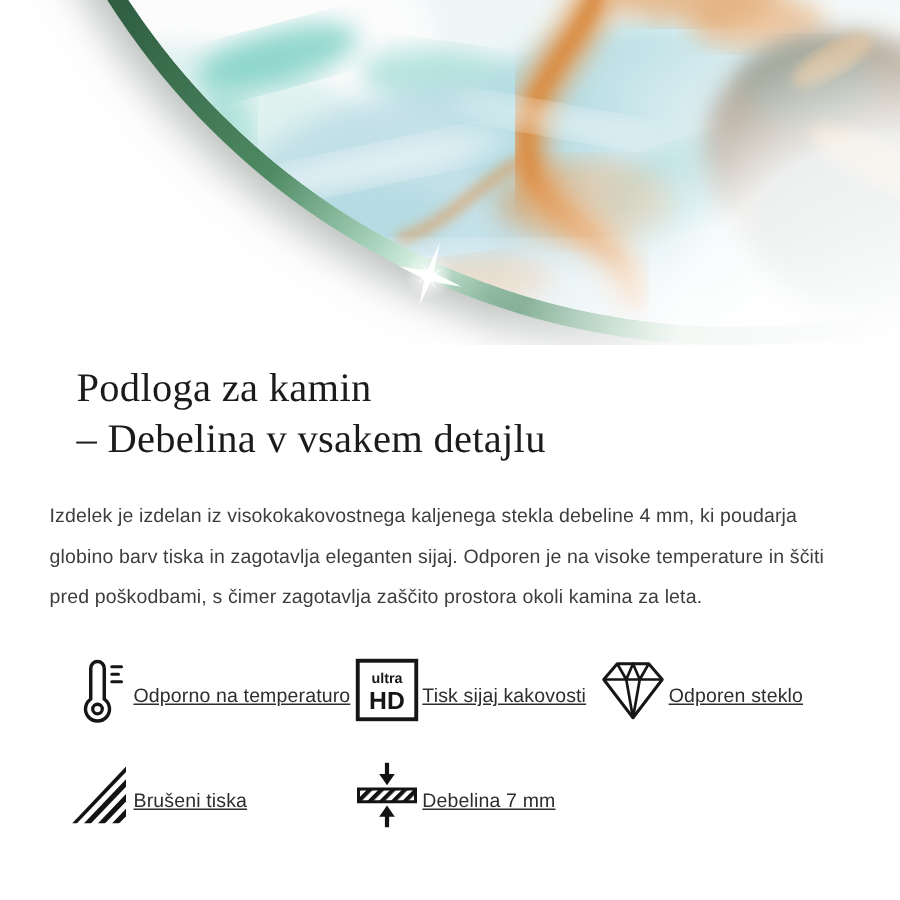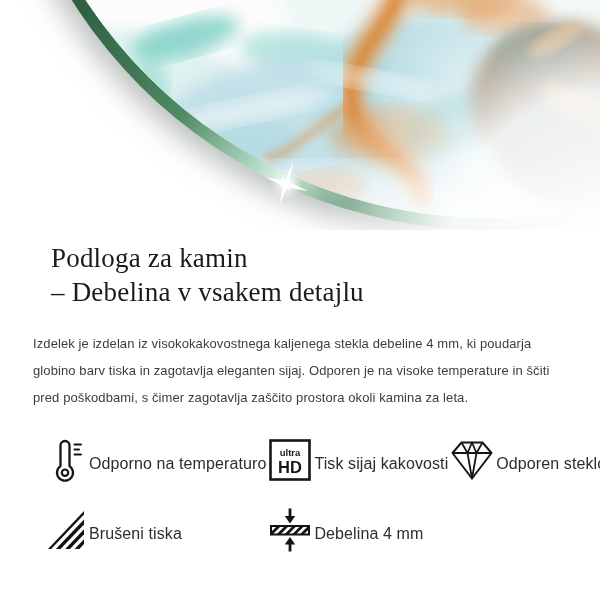--- a/index.html
+++ b/index.html
@@ -30,21 +30,21 @@
     margin-top:23px;
     display:grid;
     grid-template-columns:repeat(3,1fr);
     row-gap:20px;
     padding:0 8px;
   }
   .feature{display:flex;flex-direction:row;align-items:center;}
   .feature .icon{height:50px;display:flex;align-items:flex-end;justify-content:center;}
   .feature .label{
     margin-top:9px;
-    font-size:16px;color:#2d2d2d;letter-spacing:.1px;white-space:nowrap;
+    font-size:13px;color:#2d2d2d;letter-spacing:.1px;white-space:nowrap;text-decoration:underline;
   }
 </style>
 </head>
 <body>
 
 <div class="page">
 
   <div class="hero">
     <svg width="600" height="230" viewBox="0 0 600 230" aria-hidden="true">
       <defs>
@@ -200,18 +200,18 @@
                 <rect width="2.8" height="5.5" fill="#131313"></rect>
               </pattern>
             </defs>
             <rect x="5" y="20" width="38" height="8.5" fill="url(#hatch6)" stroke="#131313" stroke-width="2"></rect>
             <path d="M24 2.5 v9" stroke="#131313" stroke-width="2.8"></path>
             <path d="M18.8 10 L24 17.5 L29.2 10 Z" fill="#131313"></path>
             <path d="M24 45.5 v-9" stroke="#131313" stroke-width="2.8"></path>
             <path d="M18.8 38.5 L24 31 L29.2 38.5 Z" fill="#131313"></path>
           </svg>
         </div>
-        <div class="label">Debelina 4 mm</div>
+        <div class="label">Debelina 7 mm</div>
       </div>
 
     </div>
   </div>
 </div>
 
 </body></html>

